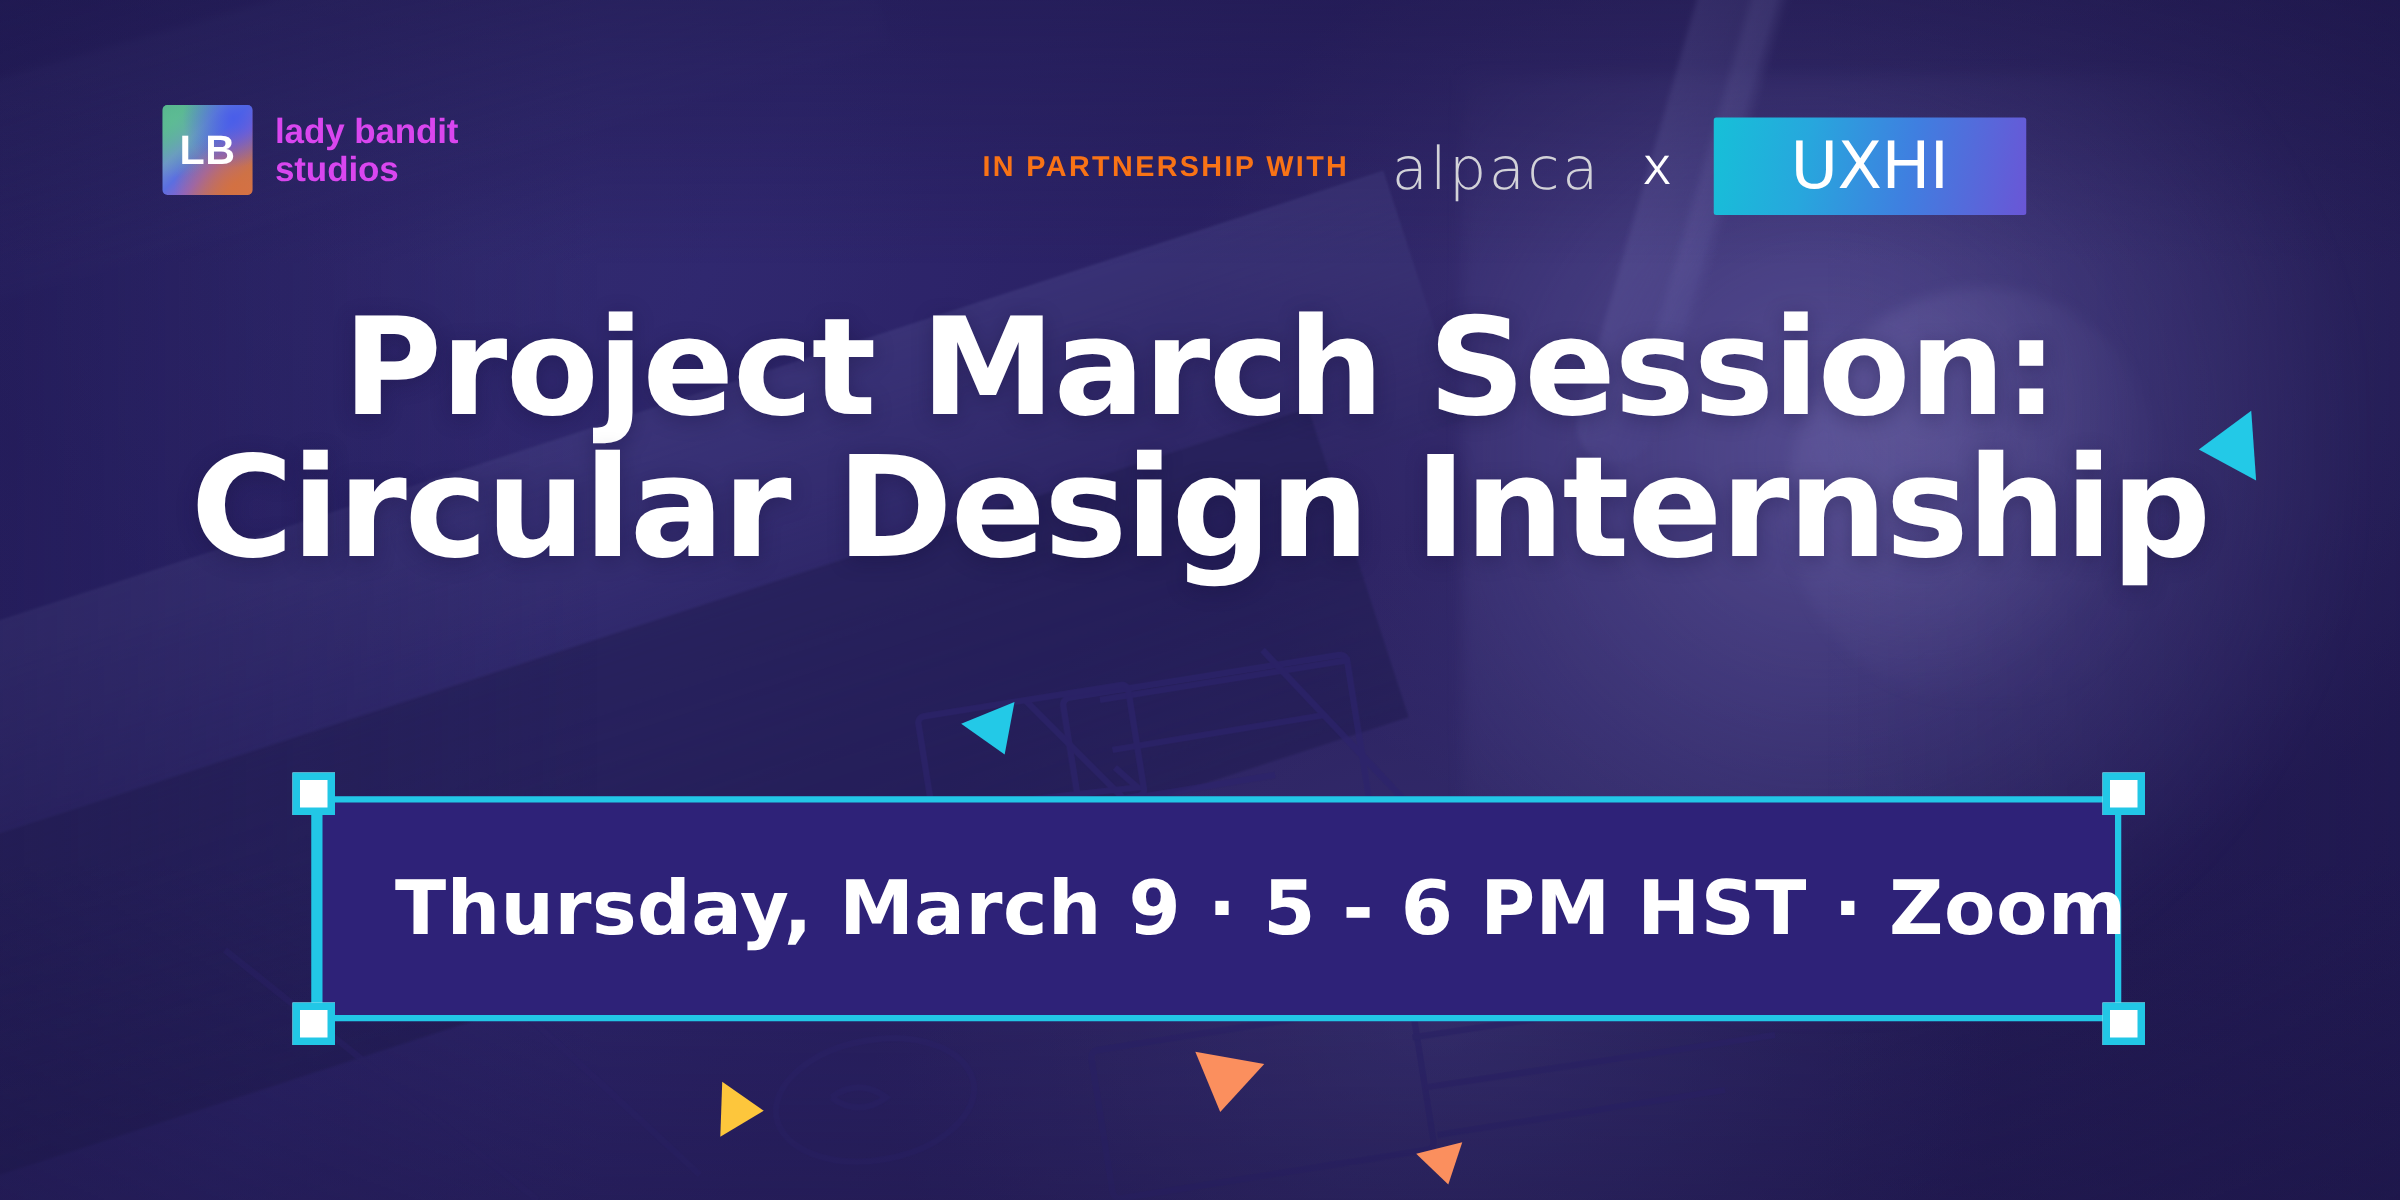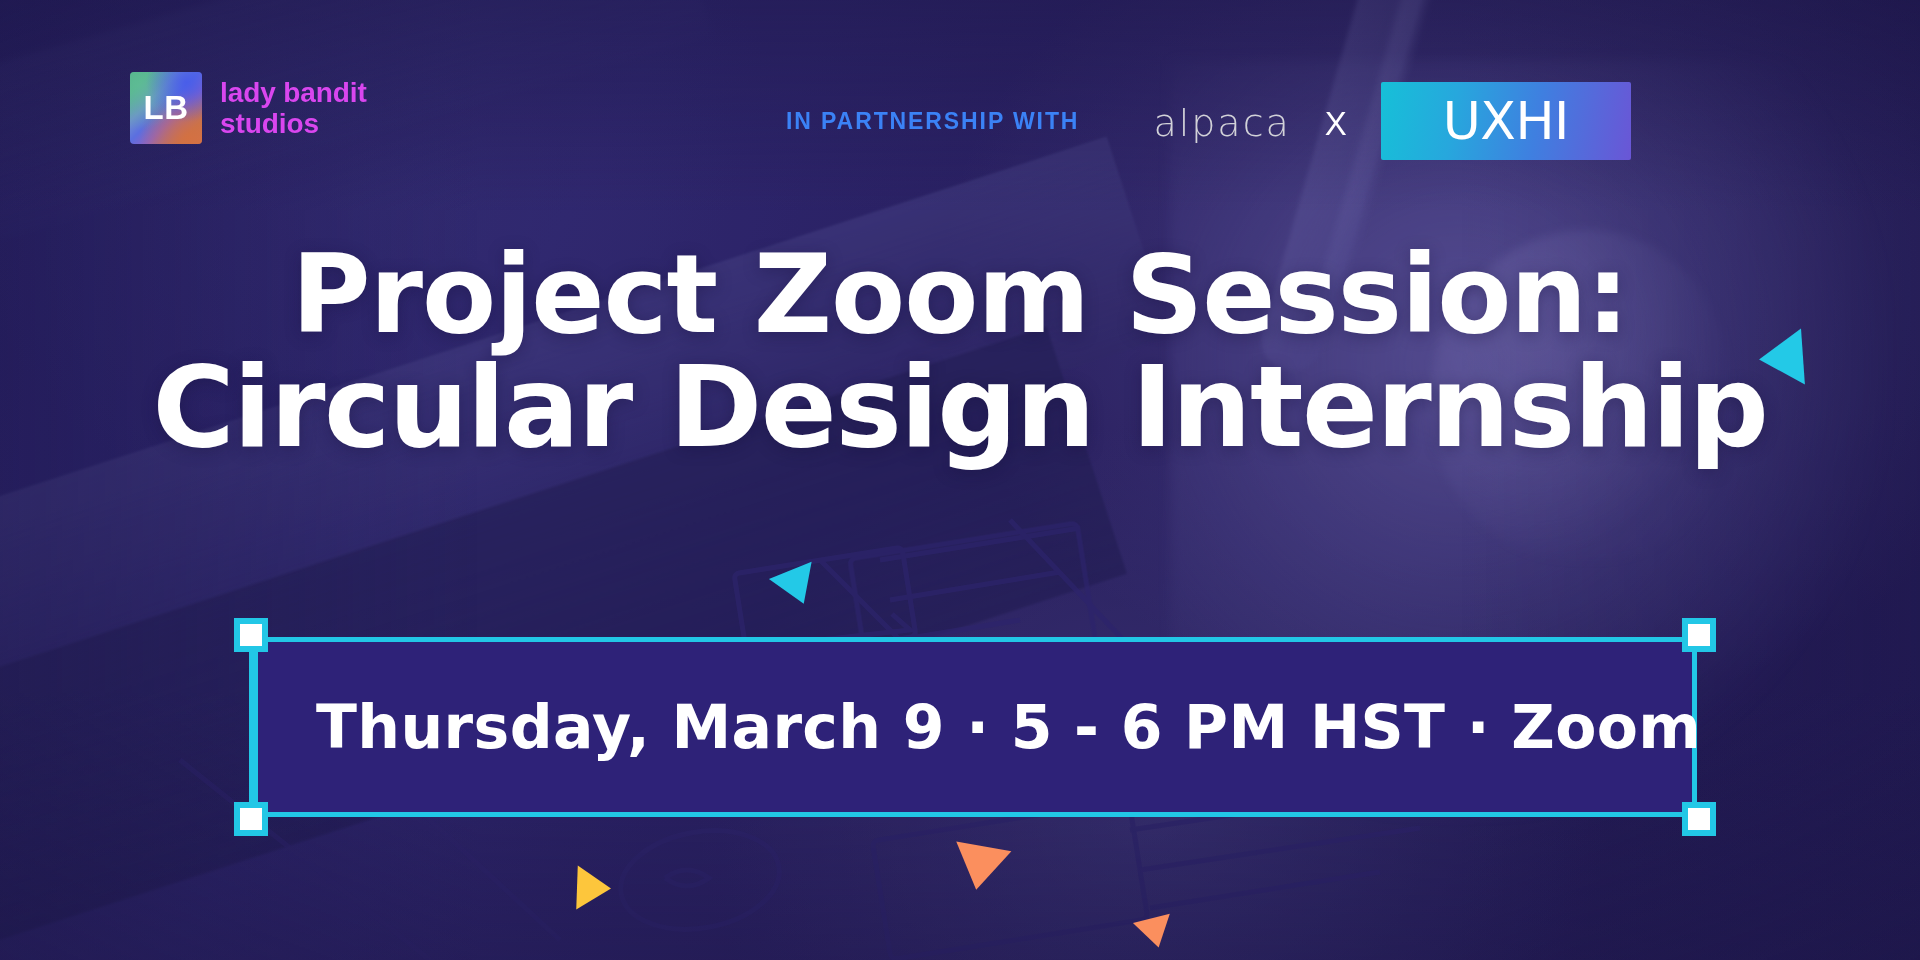--- a/index.html
+++ b/index.html
@@ -78,21 +78,21 @@
       linear-gradient(90deg, rgba(28,22,70,0.35) 0%, rgba(28,22,70,0) 25%, rgba(28,22,70,0) 76%, rgba(30,24,74,0.30) 100%);
   }
   .purple-wash{
     position:absolute; inset:0;
     background:rgba(55,42,130,0.30);
     mix-blend-mode:multiply;
   }
 
   
   .header{
-    position:absolute; left:0; top:4px; width:1548px; height:170px;
+    position:absolute; left:0; top:16px; width:1548px; height:170px;
     display:flex; align-items:center;padding-left:16px;
   }
   .brand{
     position:absolute; left:130px; top:68px;
     display:flex; align-items:center; gap:18px;
   }
   .brand-mark{
     width:72px; height:72px; border-radius:4px;
     display:flex; align-items:center; justify-content:center;
     background:
@@ -113,28 +113,28 @@
   .brand-name{
     color:#d946ef; font-size:28px; font-weight:700; line-height:1.12;
     letter-spacing:-0.1px; white-space:pre-line;
   }
 
   .partnership{
     position:absolute; left:786px; top:78px;
     display:flex; align-items:center; gap:34px;
   }
   .partner-label{
-    color:#3b82f6; font-size:23px; font-weight:700;
+    color:#f97316; font-size:23px; font-weight:700;
     letter-spacing:1.9px; white-space:nowrap;
   }
   .alpaca-wordmark{
-    color:#d2d2d8; font-size:38px; font-weight:300;
+    color:#d2d2d8; font-size:47px; font-weight:300;
     letter-spacing:2px; line-height:1;
     font-family:"DejaVu Sans", sans-serif;
-    position:relative; top:2px;margin-left:40px;
+    position:relative; top:2px;
   }
   .x-mark{
     color:#ffffff; font-size:33px; font-weight:400; line-height:1;
     position:relative; top:2px;
   }
   .uxhi-badge{
     width:250px; height:78px; border-radius:2px;
     background:linear-gradient(100deg, #16c0d8 0%, #27a7dd 30%, #3f7fe0 62%, #6a56d6 100%);
     display:flex; align-items:center; justify-content:center;
   }
@@ -283,21 +283,21 @@
       <span class="alpaca-wordmark">alpaca</span>
       <span class="x-mark">X</span>
       <div class="uxhi-badge">
         <span class="uxhi-text">UXHI</span>
       </div>
     </div>
 
   </div>
 
   <div class="headline">
-    <div class="headline-line l1">Project Zoom Session:</div>
+    <div class="headline-line l1">Project March Session:</div>
     <div class="headline-line l2">Circular Design Internship</div>
   </div>
 
   <div class="tri tri-cyan-left"></div>
   <div class="tri tri-cyan-down"></div>
   <div class="tri tri-yellow"></div>
   <div class="tri tri-orange-big"></div>
   <div class="tri tri-orange-small"></div>
 
   <div class="date-selection">

